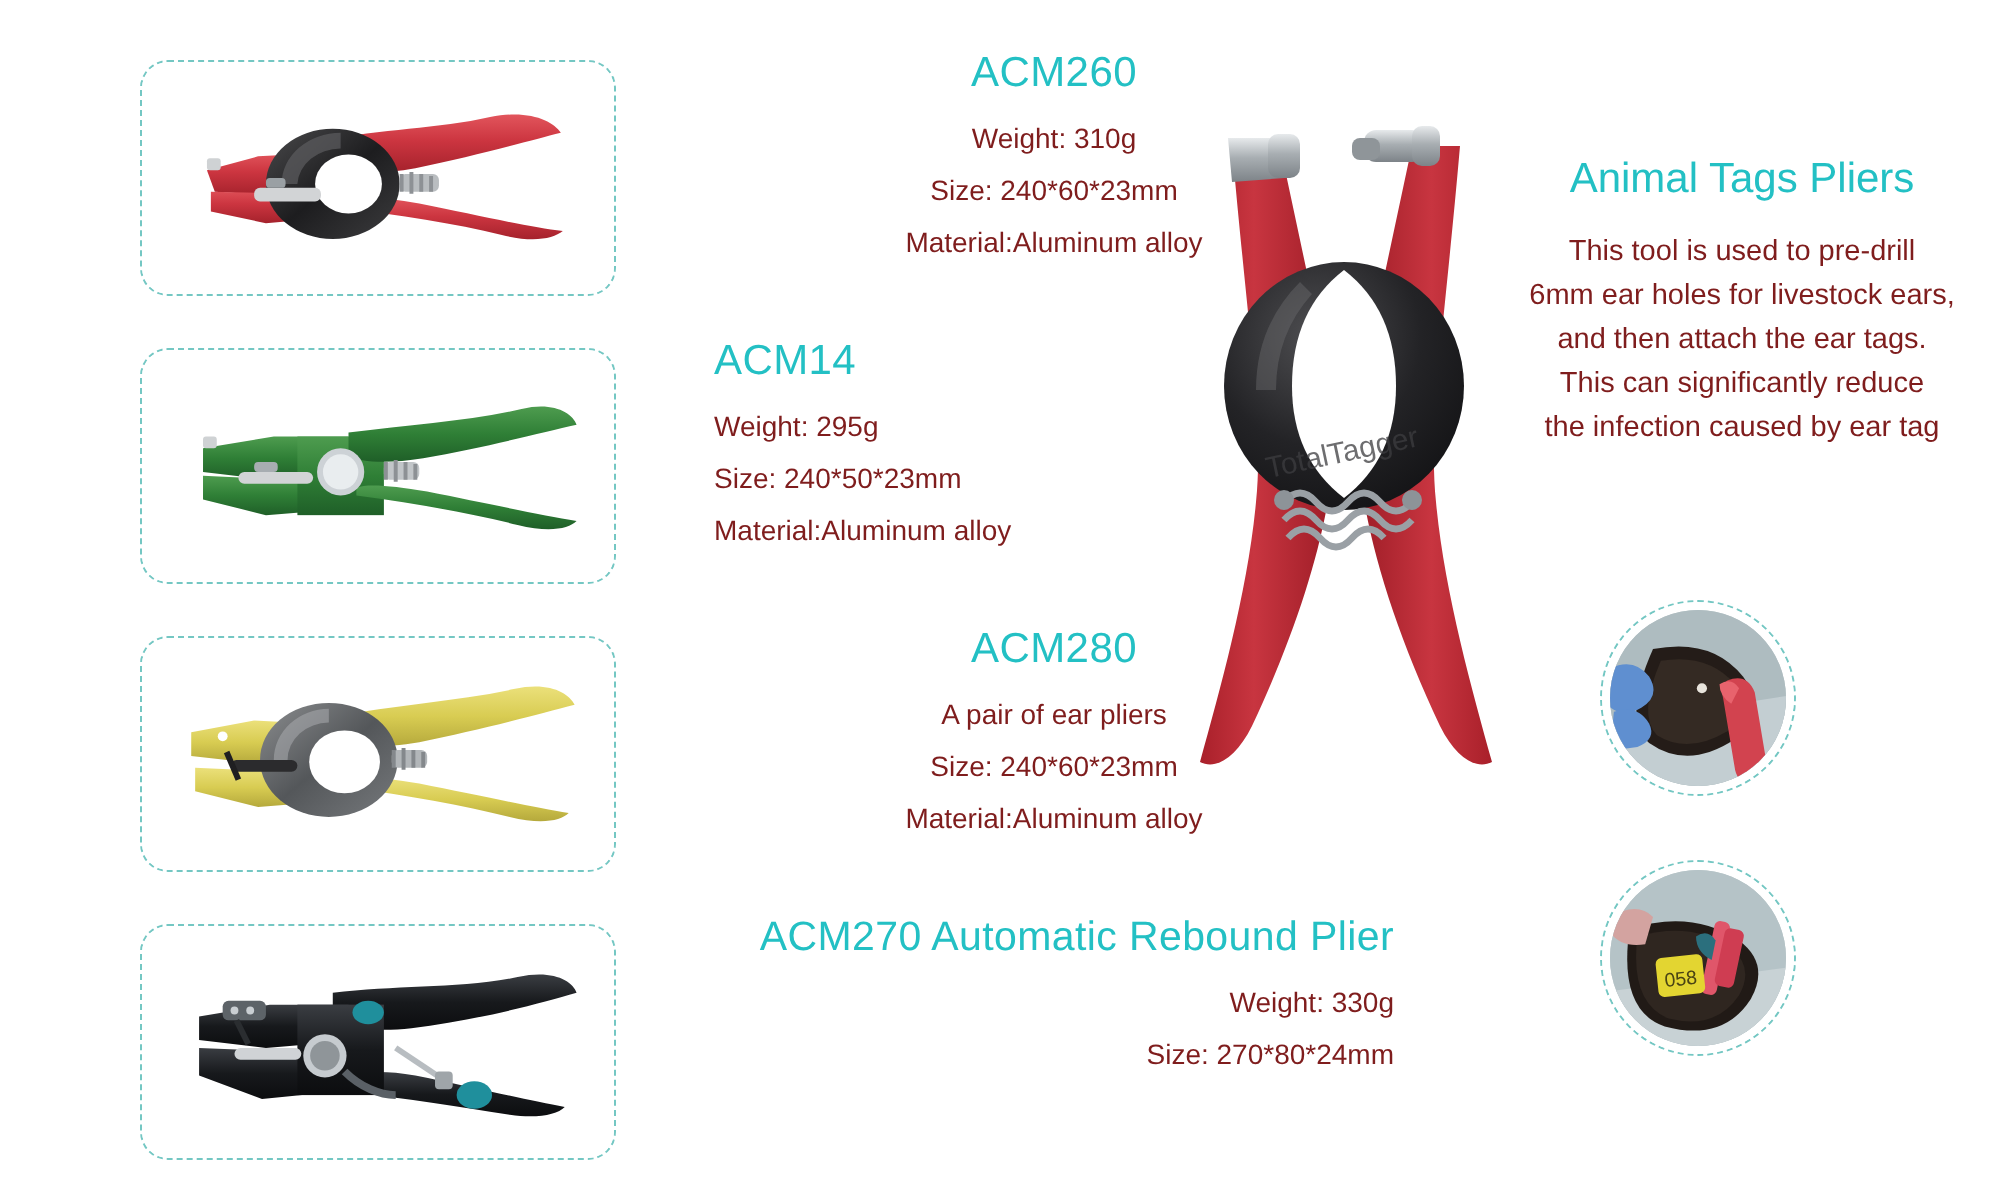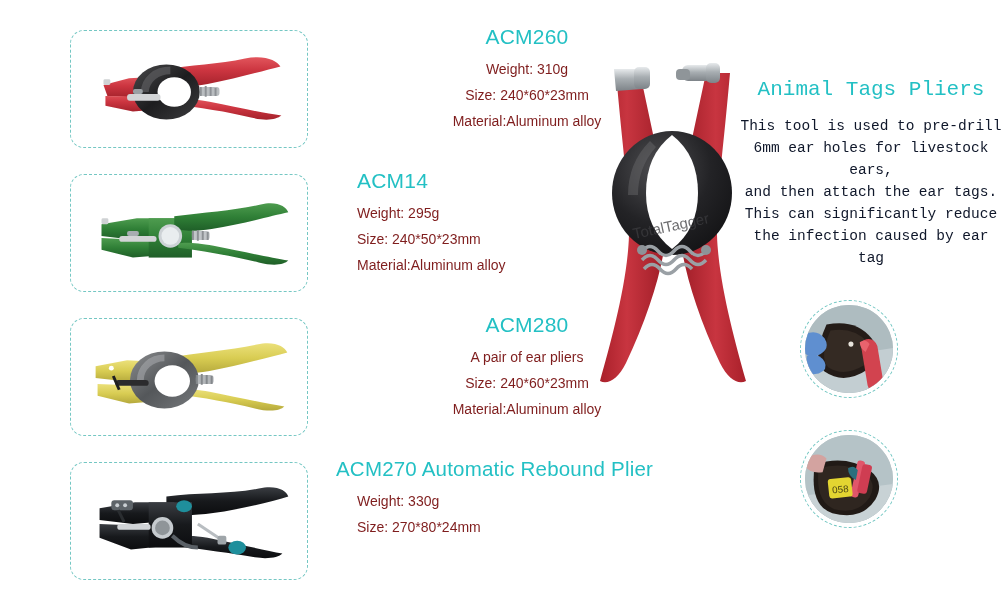--- a/index.html
+++ b/index.html
@@ -21,23 +21,23 @@
   .info{position:absolute;left:357px;top:0;width:340px;}
   .prod-title{
     color:#23c0c4;font-size:21px;line-height:26px;letter-spacing:.2px;
     margin:0 0 6px 0;white-space:nowrap;
   }
   .prod-title.wide{font-size:20.5px;margin-left:-21px;}
   .spec{color:#7f1d1d;font-size:14px;line-height:26px;white-space:nowrap;}
 
   
   .hero{position:absolute;left:580px;top:45px;width:185px;height:360px;}
-  .right-text{position:absolute;left:740px;top:75px;width:262px;text-align:center;font-family:Liberation Mono, monospace;}
+  .right-text{position:absolute;left:740px;top:75px;width:262px;text-align:center;}
   .hero-title{color:#23c0c4;font-size:21px;line-height:30px;margin:0 0 10px 0;}
-  .hero-desc{color:#0f172a;font-size:14.5px;line-height:22px;}
+  .hero-desc{color:#7f1d1d;font-size:14.5px;line-height:22px;}
 
   .photo-circle{
     position:absolute;width:98px;height:98px;border-radius:50%;
     border:1.6px dashed #74c7c3;box-sizing:border-box;padding:4px;
   }
   .photo-inner{
     width:100%;height:100%;border-radius:50%;overflow:hidden;position:relative;
     background:#b9c6c9;
   }
   .c1{left:800px;top:300px;}
@@ -153,21 +153,21 @@
       </svg>
     </div>
     <div class="info">
       <div class="prod-title">ACM280</div>
       <div class="spec">A pair of ear pliers</div>
       <div class="spec">Size: 240*60*23mm</div>
       <div class="spec">Material:Aluminum alloy</div>
     </div>
   </div>
 
-  <div class="product-row" style="top:456px;">
+  <div class="product-row" style="top:456px;text-align:right;">
     <div class="thumb-box">
       <svg class="thumb-art" viewBox="0 0 238 118">
         <defs>
           <linearGradient id="blkG" x1="0" y1="0" x2="0" y2="1">
             <stop offset="0" stop-color="#3a3d42"></stop>
               <stop offset="0.5" stop-color="#17191c"></stop>
             <stop offset="1" stop-color="#0c0d0f"></stop>
           </linearGradient>
         </defs>
         <path d="M96 34 C128 30 160 32 190 26 C208 22 218 28 220 34 C200 40 168 48 136 52 C118 54 102 52 96 48 Z" fill="url(#blkG)"></path>

